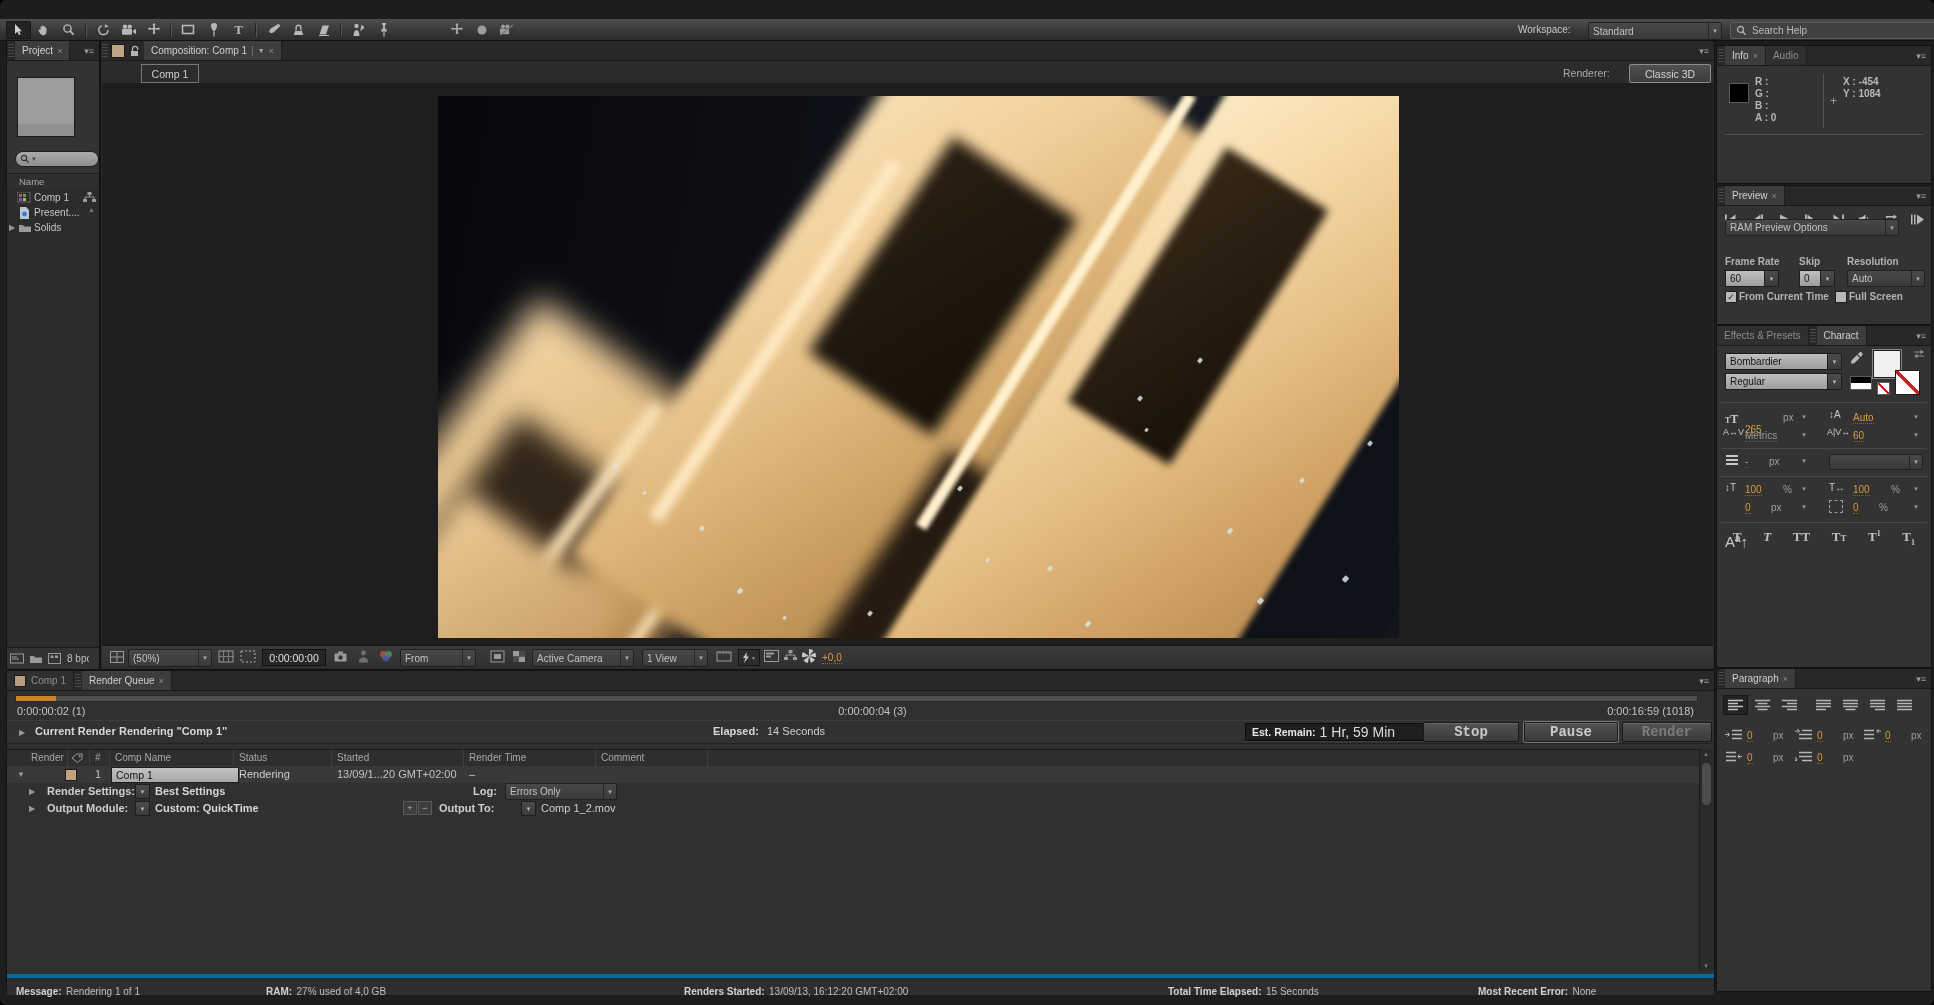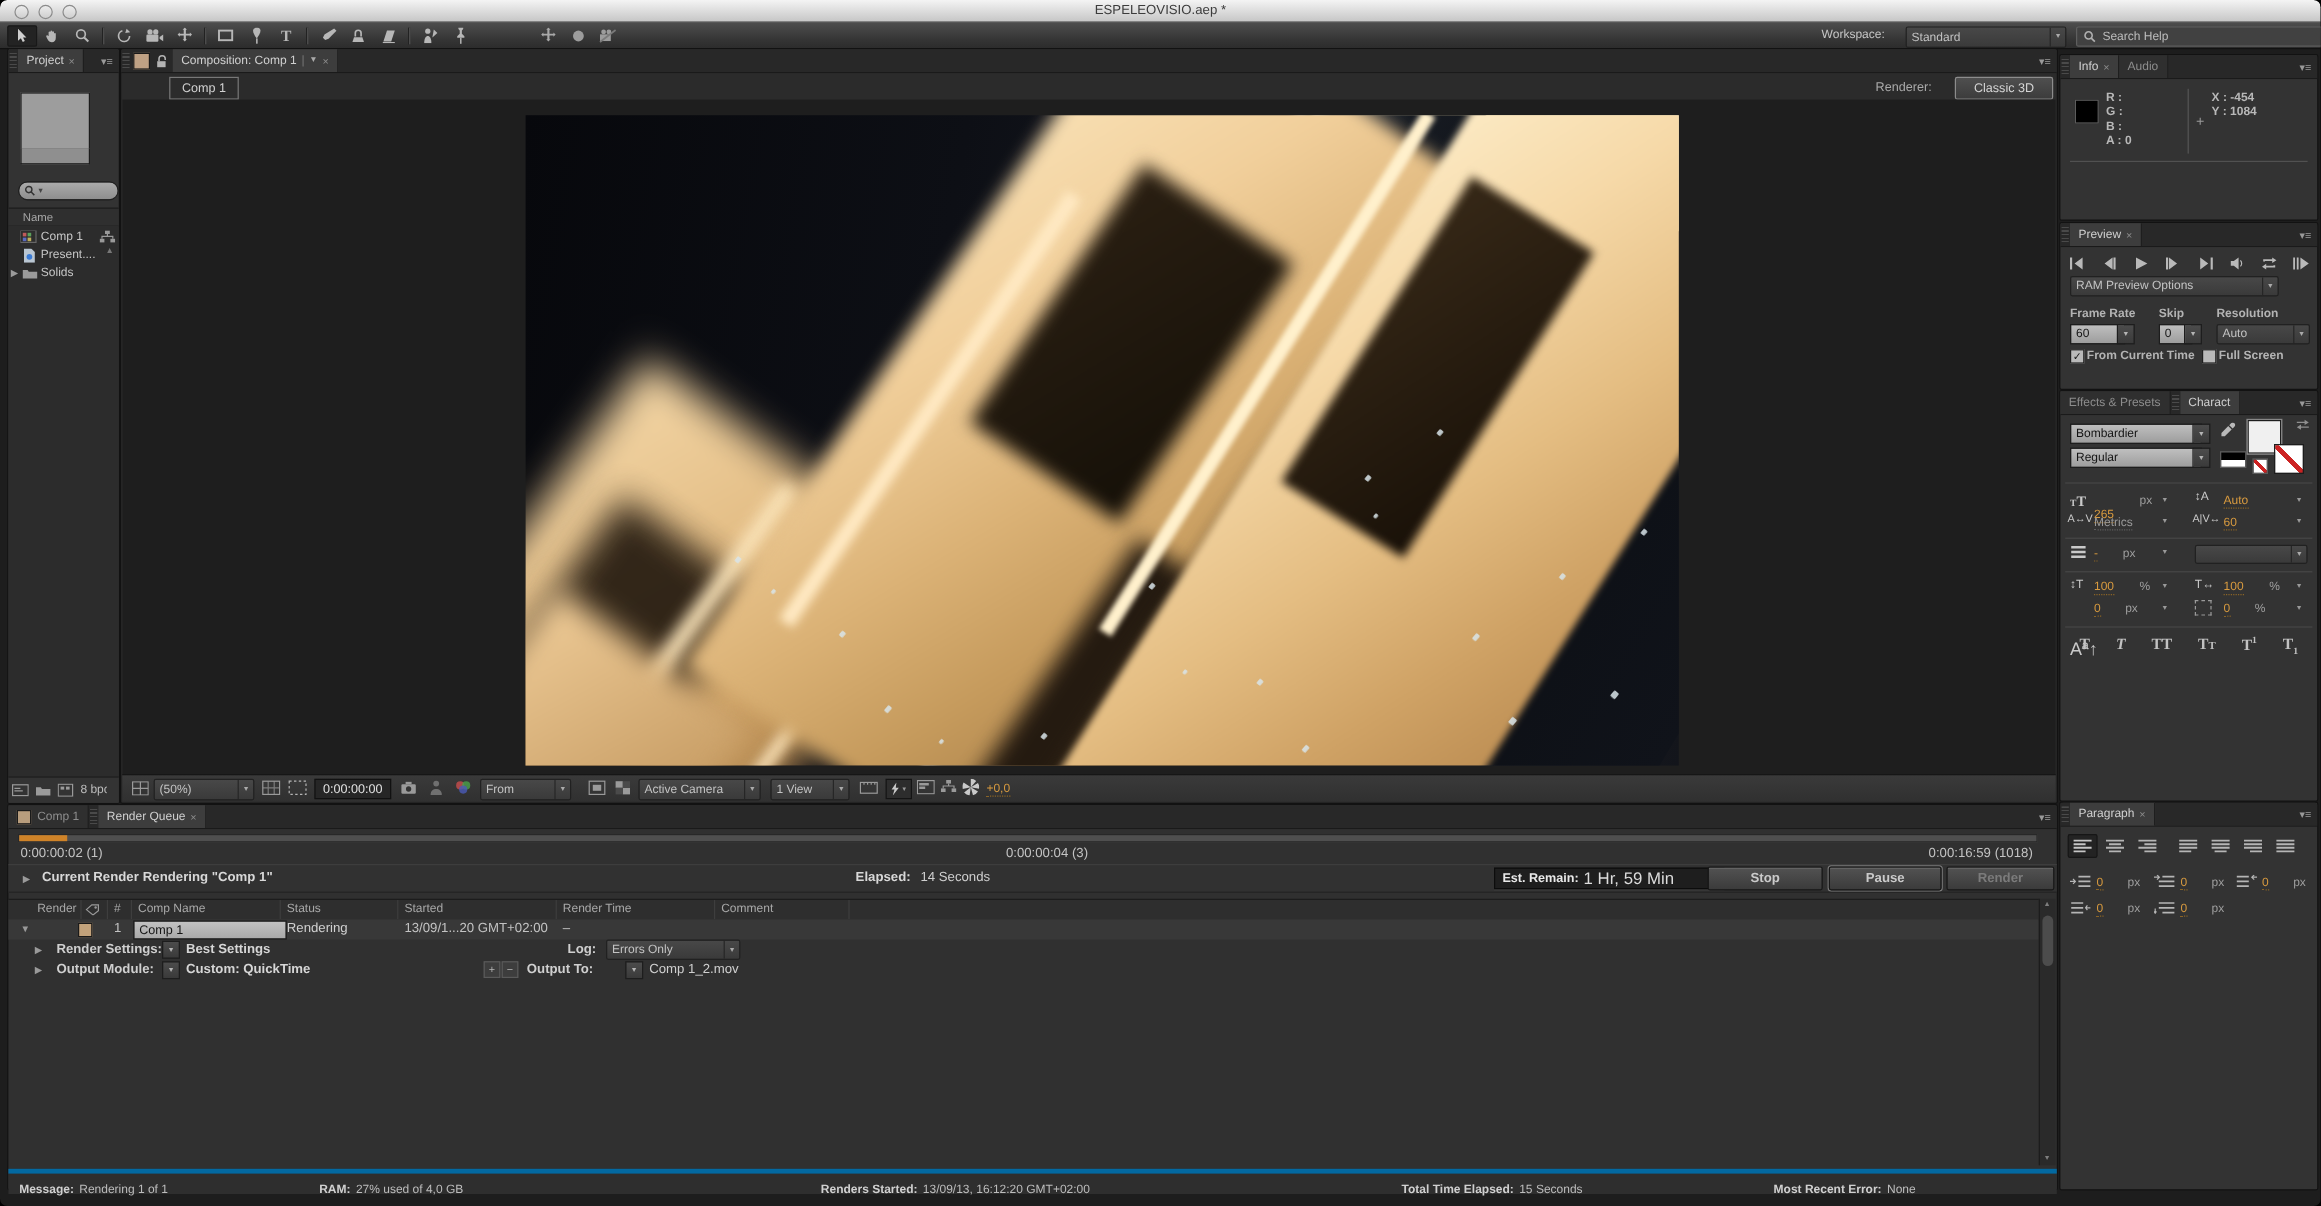--- a/index.html
+++ b/index.html
@@ -27,49 +27,41 @@
   
   .dd{position:absolute;height:16px;background:linear-gradient(#484848,#3a3a3a);border:1px solid #212121;border-radius:2px;display:flex;align-items:center;font-size:10px;color:#c3c3c3;overflow:hidden;}
   .dd .lbl{padding:0 4px;flex:1;white-space:nowrap;overflow:hidden;}
   .dd .arr{border-left:1px solid #262626;padding:0 3px;font-size:6px;color:#aaa;align-self:stretch;display:flex;align-items:center;}
   .fieldl{position:absolute;background:linear-gradient(#bfbfbf,#9d9d9d);color:#141414;font-size:10px;display:flex;align-items:center;padding:0 4px;height:15px;border:1px solid #1d1d1d;white-space:nowrap;overflow:hidden;}
   .ddbtn{position:absolute;width:13px;height:15px;border:1px solid #1d1d1d;background:linear-gradient(#4c4c4c,#3a3a3a);color:#b5b5b5;font-size:6px;display:flex;align-items:center;justify-content:center;}
   .orv{color:#d99b3f;border-bottom:1px dotted #8a6426;font-size:10px;}
   .gryv{color:#9a9a9a;border-bottom:1px dotted #5e5e5e;font-size:10px;}
   .unit{color:#9e9e9e;font-size:10px;margin-left:16px;}
   .arr7{color:#999;font-size:6px;}
-  .btn{position:absolute;height:18px;background:linear-gradient(#525252,#3b3b3b);border:1px solid #181818;box-shadow:inset 0 1px 0 #6a6a6a;border-radius:2px;color:#cacaca;font-size:11px;font-weight:bold;display:flex;align-items:center;justify-content:center;}
+  .btn{position:absolute;height:18px;background:linear-gradient(#525252,#3b3b3b);border:1px solid #181818;box-shadow:inset 0 1px 0 #6a6a6a;border-radius:2px;color:#cacaca;font-size:14px;font-weight:bold;display:flex;align-items:center;justify-content:center;font-family:Liberation Mono, monospace;}
   .t10{font-size:10px;color:#a8a8a8;}
   .t11{font-size:11px;color:#c3c3c3;}
   .b{font-weight:bold;}
   .cb{position:absolute;width:10px;height:10px;background:#b9b9b9;border:1px solid #1f1f1f;font-size:9px;line-height:10px;text-align:center;color:#161616;}
   .twirl{color:#9a9a9a;font-size:8px;}
   .colline{position:absolute;top:0;bottom:0;width:1px;background:#3e3e3e;}
   .hrule{position:absolute;height:1px;background:#515151;}
   
   .alignbtn{position:absolute;width:25px;height:20px;display:flex;align-items:center;justify-content:center;border-radius:2px;}
   .alignbtn.on{background:#232323;box-shadow:inset 0 0 0 1px #161616;}
   
   #art{position:absolute;left:337px;top:55px;width:961px;height:542px;overflow:hidden;background:linear-gradient(100deg,#07080c,#0d0f15 35%,#161922 60%,#1c1f28 78%,#13151b);}
   .g{position:absolute;}
   .pt{position:absolute;background:#d9e5ea;border-radius:1px;transform:rotate(40deg);filter:blur(.6px);opacity:.85;}
 </style>
 </head>
 <body>
 
 <div id="win">
 
-  <div class="titlebar">
-    <div class="tlights">
-      <span></span>
-      <span></span>
-      <span></span>
-    </div>
-    <span class="wtitle">ESPELEOVISIO.aep *</span>
-  </div>
 
   <div class="toolbar">
     <div class="tool active">
         <svg width="16" height="14">
           <path d="M4 1v10l2.4-2.2L8 12l1.7-.8-1.5-3H11z" fill="#cfcfcf"></path>
         </svg>
       </div>
     <div class="tool">
         <svg width="16" height="14">
           <path d="M4.5 7V3.8a.8.8 0 011.5 0V3a.8.8 0 011.5 0v.6a.8.8 0 011.5 0V5a.8.8 0 011.5 0v3.4c0 2.4-1.3 3.8-3.2 3.8-1.7 0-2.8-.9-3.8-2.7L2.6 7.6c-.4-.8.7-1.5 1.3-.9z" fill="#b7b7b7"></path>
@@ -558,21 +550,21 @@
           <path d="M1 3.5h2.5L7.5 .5v10l-4-3H1z" fill="#b9b9b9"></path>
           <path d="M9 3a3.5 3.5 0 010 5" fill="none" stroke="#b9b9b9"></path>
         </svg>
       <svg width="14" height="11">
           <path d="M2 4V2h7.5V.5l3.5 2.3-3.5 2.4V3.5H3.5V4zM12 7v2H4.5v1.5L1 8.2l3.5-2.4V7.5h6V7z" fill="#b9b9b9"></path>
         </svg>
       <svg width="15" height="11">
           <path d="M1 .5h1.5v10H1zM4 .5h1.5v10H4zM7 .5l7 5-7 5z" fill="#b9b9b9"></path>
         </svg>
     </div>
-    <div class="dd" style="left:8px;top:44px;width:172px;height:15px;gap:11px;">
+    <div class="dd" style="left:8px;top:33px;width:172px;height:15px;gap:11px;">
         <span class="lbl">RAM Preview Options</span>
         <span class="arr">▼</span>
       </div>
     <span class="abs t10 b" style="left:8px;top:70px;color:#b3b3b3;">Frame Rate</span>
     <span class="abs t10 b" style="left:82px;top:70px;color:#b3b3b3;">Skip</span>
     <span class="abs t10 b" style="left:130px;top:70px;color:#b3b3b3;">Resolution</span>
     <div class="fieldl" style="left:8px;top:84px;width:36px;">
         <span>60</span>
       </div>
     <span class="ddbtn" style="left:47px;top:84px;">▼</span>

